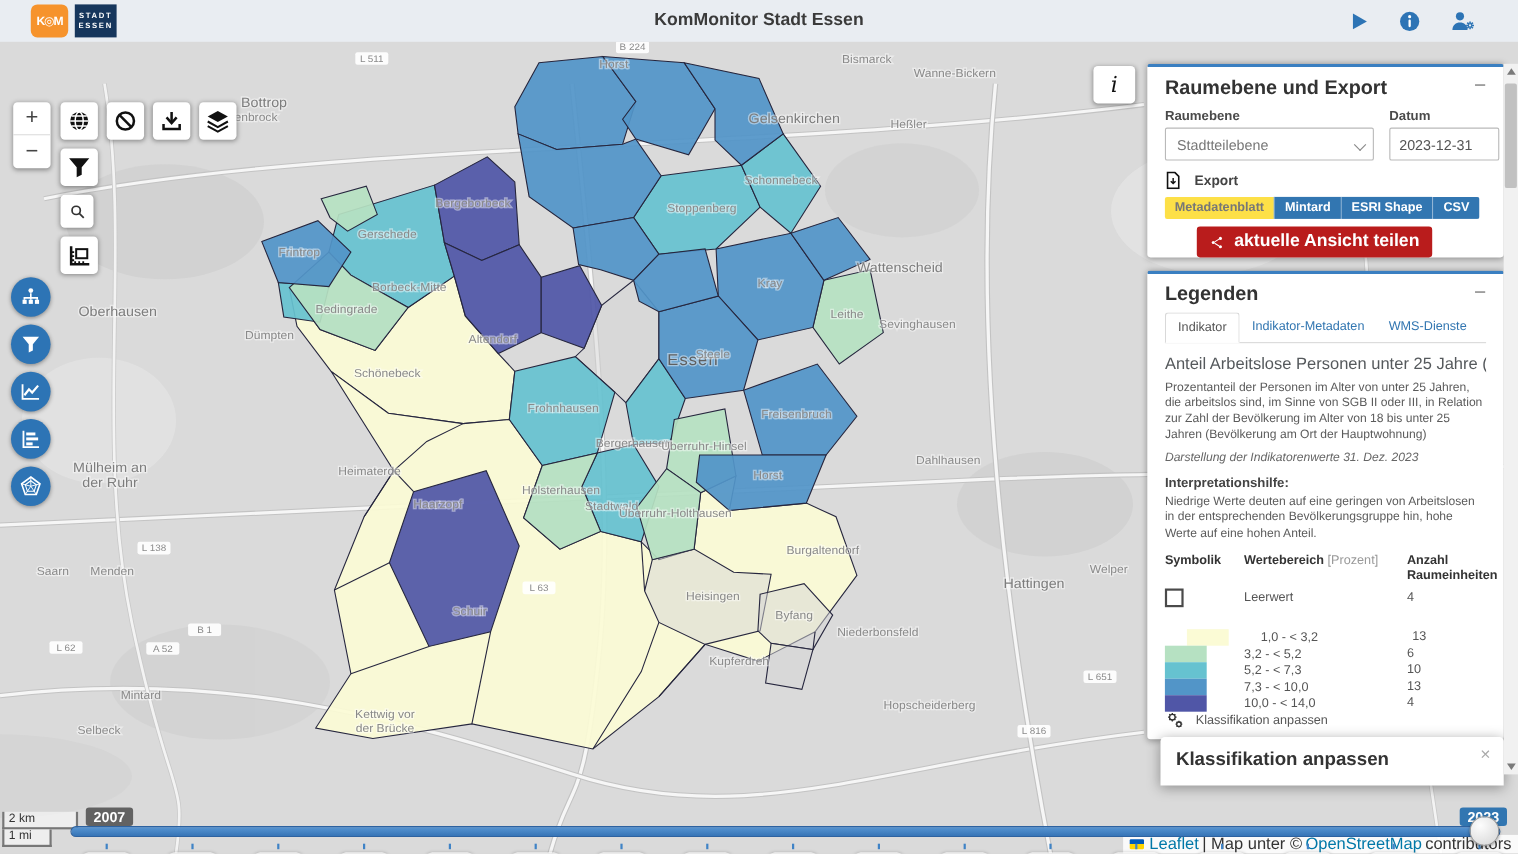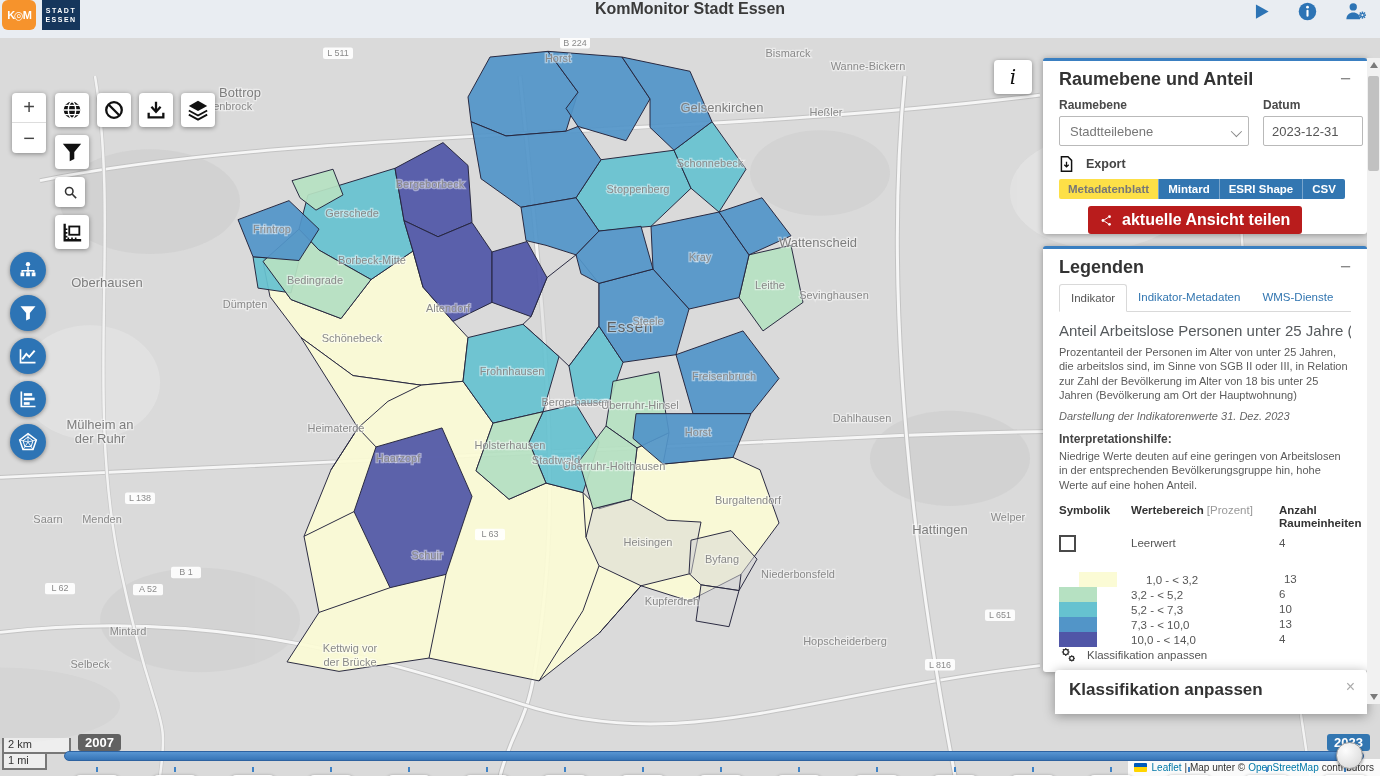--- a/index.html
+++ b/index.html
@@ -1,19 +1,19 @@
 <!DOCTYPE html>
 <html><head>
 <meta charset="utf-8">
 <style>
   * { box-sizing: border-box; margin: 0; padding: 0; }
   html,body { width:1380px; height:776px; overflow:hidden; font-family:"Liberation Sans","DejaVu Sans",sans-serif; background:#dadada; position:relative; }
 
   
-  .hdr { position:absolute; top:0; left:0; width:1380px; height:38px; background:#e9edf2; display:flex; align-items:flex-start; padding:0 2px; z-index:900; }
+  .hdr { position:absolute; top:0; left:0; width:1380px; height:38px; background:#e9edf2; display:flex; align-items:center; padding:0 28px; z-index:900; }
   .logo-kom { width:34px; height:30px; background:#f6932c; border-radius:6px; color:#fff; font-weight:bold; font-size:11px; display:flex; align-items:center; justify-content:center; letter-spacing:-1px; }
   .logo-stadt { width:38px; height:30px; background:#16365c; margin-left:6px; color:#fff; font-weight:bold; font-size:7px; letter-spacing:1.5px; display:flex; flex-direction:column; align-items:center; justify-content:center; line-height:9px; }
   .hdr-title { position:absolute; left:50%; transform:translateX(-50%); font-size:16px; color:#3a3a3a; font-weight:600; }
   .hdr-actions { margin-left:auto; display:flex; align-items:center; gap:26px; padding-right:10px; }
   .hdr-actions svg { display:block; cursor:pointer; }
 
   
   #map { position:absolute; top:38px; left:0; width:1380px; height:738px; }
   #mapsvg { position:absolute; top:0; left:0; }
   .region { stroke:#26263e; stroke-width:1; fill-opacity:.93; }
@@ -91,21 +91,21 @@
   .tl-badge { position:absolute; top:696px; font-size:13px; font-weight:bold; color:#fff; padding:1px 7px; border-radius:3px; z-index:405; }
   #tl-min { left:78px; background:rgba(68,68,68,.8); }
   #tl-max { left:1327px; background:#3276b1; }
   .tl-tick { position:absolute; top:729px; width:2px; height:5px; background:#3f83c6; z-index:390; }
   .tl-year { position:absolute; top:737px; transform:translateX(-50%); background:rgba(255,255,255,.95); border-radius:7px; padding:2px 8px; font-size:14px; color:#333; box-shadow:0 0 3px rgba(0,0,0,.25); z-index:390; cursor:pointer; }
 
   
   #scale { position:absolute; left:2px; bottom:6px; z-index:380; font-size:11px; color:#333; }
   #scale div { background:rgba(255,255,255,.55); border:2px solid #777; border-top:none; padding:0 4px 1px; line-height:13px; }
   #scale .km { width:69px; } #scale .mi { width:45px; margin-top:0; border-top:2px solid #777; border-top:none; }
-  #attrib { position:absolute; right:0; bottom:0; height:17px; background:rgba(255,255,255,.85); padding:1px 6px; font-size:10px; color:#333; z-index:380; display:flex; align-items:center; gap:3px; }
+  #attrib { position:absolute; right:0; bottom:0; height:17px; background:rgba(255,255,255,.85); padding:1px 6px; font-size:15px; color:#333; z-index:380; display:flex; align-items:center; gap:3px; }
   #attrib a { color:#0078a8; text-decoration:none; cursor:pointer; }
   .uaflag { display:inline-block; width:13px; height:9px; background:linear-gradient(#005bbb 50%, #ffd500 50%); border-radius:1px; margin-right:2px; }
 </style>
 </head>
 <body>
 
 <div id="map">
   <svg id="mapsvg" width="1380" height="738" viewBox="0 38 1380 776" preserveAspectRatio="none">
     <rect x="0" y="38" width="1380" height="738" fill="#dadada"></rect>
 
@@ -434,21 +434,21 @@
       </g>
       <circle cx="20" cy="16.5" r="1.1" fill="#e9edf2"></circle>
     </svg>
   </div>
 </div>
 
 <div id="infobtn" class="ctl">i</div>
 
 <div id="card1" class="card">
   <span class="collapse">−</span>
-  <h2>Raumebene und Anteil</h2>
+  <h2>Raumebene und Export</h2>
   <div class="form-row">
     <div>
       <div class="flabel">Raumebene</div>
       <div class="selectbox">Stadtteilebene</div>
     </div>
     <div>
       <div class="flabel">Datum</div>
       <input class="datein" value="2023-12-31" style="">
     </div>
   </div>

